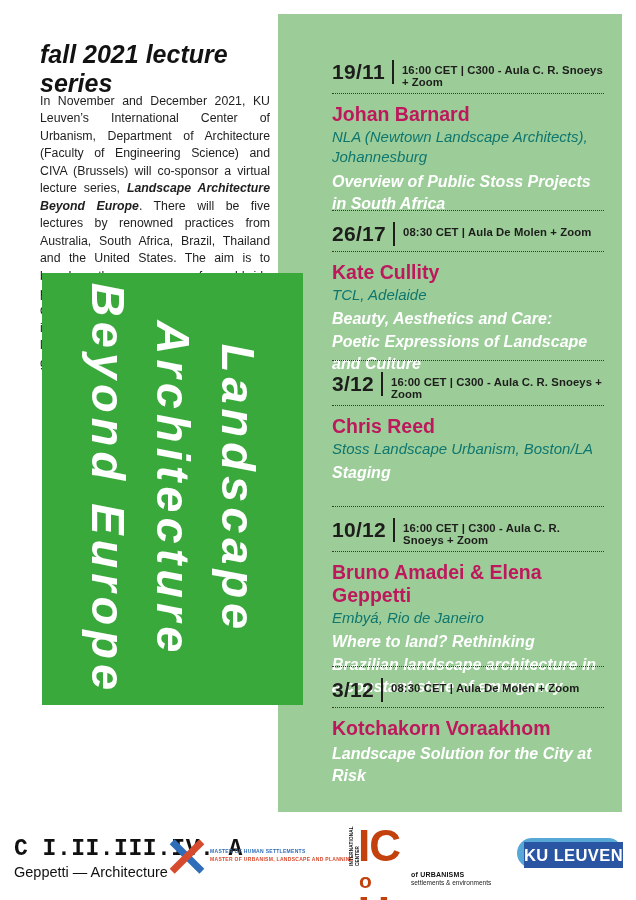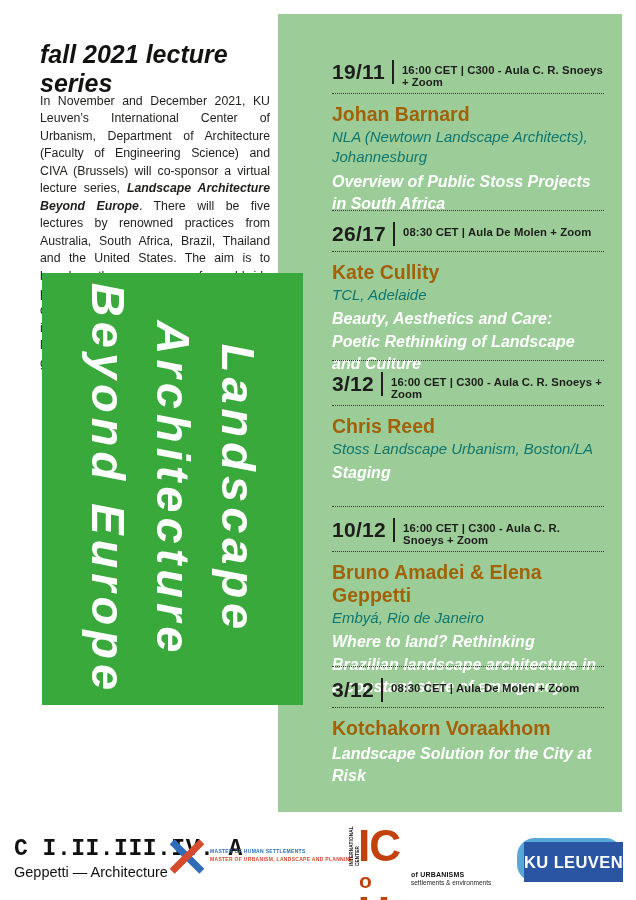--- a/index.html
+++ b/index.html
@@ -28,21 +28,21 @@
     font-size:12.3px; line-height:1.42; text-align:justify; color:#1e1e1c; }
   .intro-text .emph { font-weight:bold; font-style:italic; }
 
   
   .lecture { position:absolute; left:332px; width:272px; }
   .lec-sep { border-top:1px dotted #3a3a35; margin-bottom:11px; }
   .lec-header { display:flex; border-bottom:1px dotted #3a3a35; padding-bottom:5px; }
   .lec-date { font-size:21px; font-weight:bold; letter-spacing:0.3px; white-space:nowrap; }
   .lec-bar { width:2px; height:24px; background:#1d1d1b; margin:0 8px 0 7px; flex:none; }
   .lec-details { font-size:11.3px; font-weight:bold; letter-spacing:0.1px; padding-top:4px; }
-  .lec-speaker { margin-top:9px; font-size:19.5px; font-weight:bold; color:#a16207; }
+  .lec-speaker { margin-top:9px; font-size:19.5px; font-weight:bold; color:#be185d; }
   .lec-affiliation { margin-top:1px; font-size:15px; font-style:italic; line-height:1.35; color:#0f766e; }
   .lec-title { margin-top:3px; font-size:16px; font-weight:bold; font-style:italic; color:#ffffff; line-height:1.4; }
 
   .lec-1 { top:60px; }
   .lec-2 { top:210px; }
   .lec-3 { top:360px; }
   .lec-4 { top:506px; }
   .lec-5 { top:666px; }
 
   
@@ -63,21 +63,21 @@
   .logo-icou { position:absolute; left:345px; top:824px; width:150px; height:62px; }
   .icou-vert { position:absolute; left:4px; top:42px; transform:rotate(-90deg); transform-origin:left top;
     font-size:4.6px; font-weight:bold; line-height:1.4; letter-spacing:0.2px; color:#111; white-space:nowrap; }
   .icou-main { position:absolute; left:13px; top:0; display:flex; align-items:flex-start;
     font-size:44px; font-weight:bold; color:#c2410c; line-height:1; letter-spacing:-1px;flex-direction:column; }
   .icou-o { font-size:21px; font-weight:bold; margin:2px 1px 0 1px; letter-spacing:0; }
   .icou-sub { position:absolute; left:66px; top:47px; }
   .icou-sub1 { font-size:7px; font-weight:bold; color:#111; letter-spacing:0.2px; }
   .icou-sub2 { font-size:6.5px; color:#222; margin-top:1px; }
 
-  .logo-kul { position:absolute; left:517px; top:838px; width:106px; height:44px; background:#57a7d7;border-radius:18px; }
+  .logo-kul { position:absolute; left:517px; top:838px; width:106px; height:30px; background:#57a7d7;border-radius:18px; }
   .kul-inner { position:absolute; left:7px; top:4px; right:0; bottom:0; background:#2a55a2;
     color:#ffffff; font-weight:bold; font-size:16.5px; letter-spacing:0.4px;
     display:flex; align-items:center; justify-content:center; }
 </style>
 </head>
 <body>
 
 <div class="poster">
 
   <div class="panel-light"></div>
@@ -106,21 +106,21 @@
 
   <div class="lecture lec-2">
     <div class="lec-sep"></div>
     <div class="lec-header">
       <span class="lec-date">26/17</span>
       <span class="lec-bar"></span>
       <span class="lec-details">08:30 CET | Aula De Molen + Zoom</span>
     </div>
     <div class="lec-speaker">Kate Cullity</div>
     <div class="lec-affiliation">TCL, Adelaide</div>
-    <div class="lec-title">Beauty, Aesthetics and Care: Poetic Rethinking of Landscape and Culture</div>
+    <div class="lec-title">Beauty, Aesthetics and Care: Poetic Expressions of Landscape and Culture</div>
   </div>
 
   <div class="lecture lec-3">
     <div class="lec-sep"></div>
     <div class="lec-header">
       <span class="lec-date">3/12</span>
       <span class="lec-bar"></span>
       <span class="lec-details">16:00 CET | C300 - Aula C. R. Snoeys + Zoom</span>
     </div>
     <div class="lec-speaker">Chris Reed</div>

